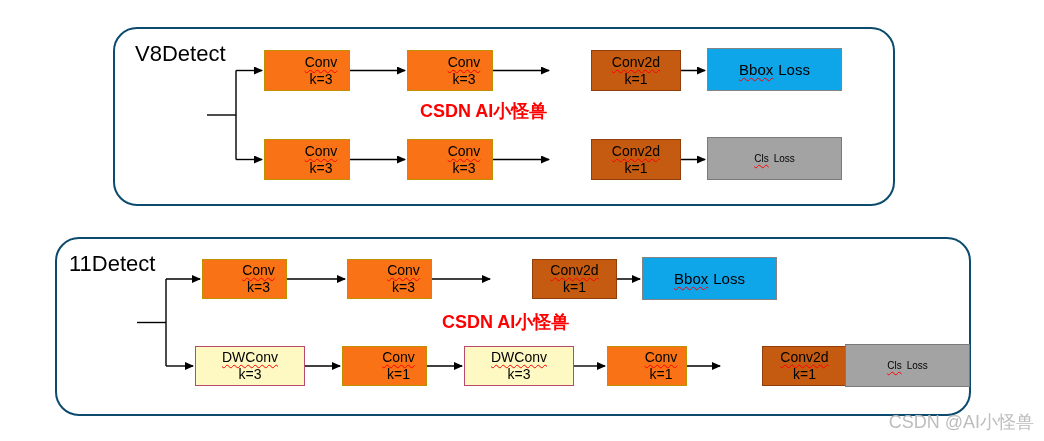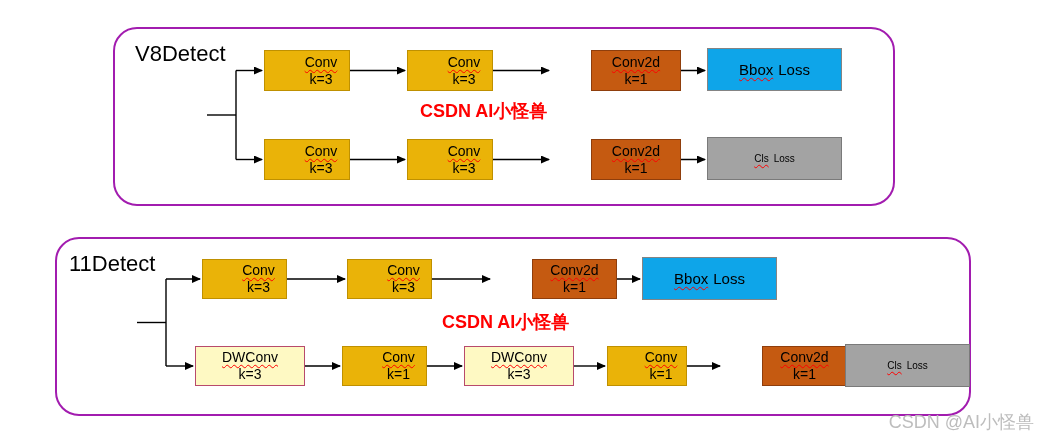--- a/index.html
+++ b/index.html
@@ -1,32 +1,32 @@
 <!DOCTYPE html>
 <html><head>
 <meta charset="utf-8">
 <style>
   html,body{margin:0;padding:0;background:#ffffff;}
   #canvas{
     position:relative;width:1044px;height:441px;background:#ffffff;overflow:hidden;
     font-family:"Liberation Sans",sans-serif;color:#000;
   }
   .panel{
-    position:absolute;background:#ffffff;border:2px solid #a21caf;border-radius:24px;
+    position:absolute;background:#ffffff;border:2px solid #0c4a6e;border-radius:24px;
   }
   .panel-title{
     position:absolute;font-size:22px;color:#000;white-space:nowrap;
   }
   .connector{position:absolute;left:0;top:0;pointer-events:none;}
   .connector line{stroke:#000;stroke-width:1.4;}
   .block{
     position:absolute;display:flex;flex-direction:column;align-items:center;justify-content:center;
     font-size:14px;line-height:17px;text-align:center;color:#000;box-sizing:border-box;
   }
-  .conv{background:#eab308;border:1px solid #BF9000;padding-left:28px;}
+  .conv{background:#f97316;border:1px solid #BF9000;padding-left:28px;}
   .conv2d{background:#C55A11;border:1px solid #8F3E0C;margin-left:40px;}
   .dwconv{background:#fef9c3;border:1px solid #B84A6C;}
   .loss-light{background:#0ea5e9;border:1px solid #848484;font-size:15px;}
   .loss-dark{background:#a3a3a3;border:1px solid #7A7A7A;font-size:10px;}
   .wavy{
     text-decoration:underline wavy #FF0000;
     text-decoration-thickness:1px;
     text-underline-offset:2px;
   }
   .rest{margin-left:5px;}

